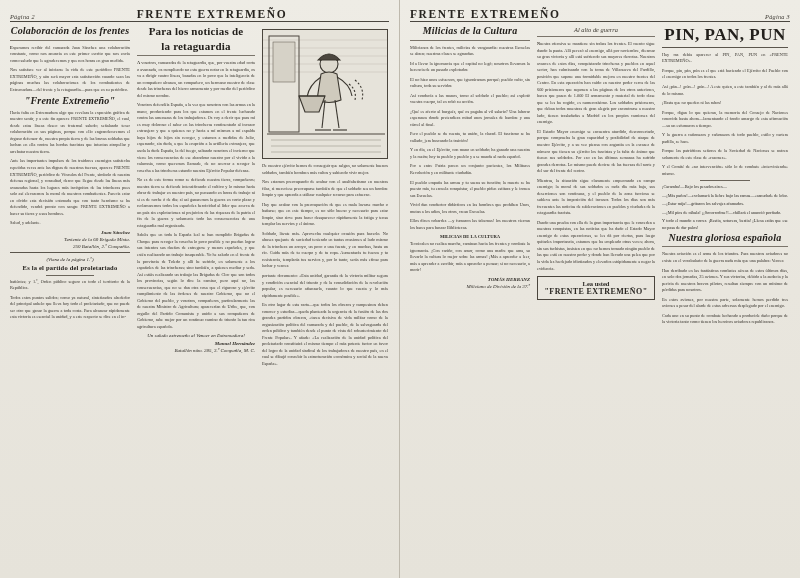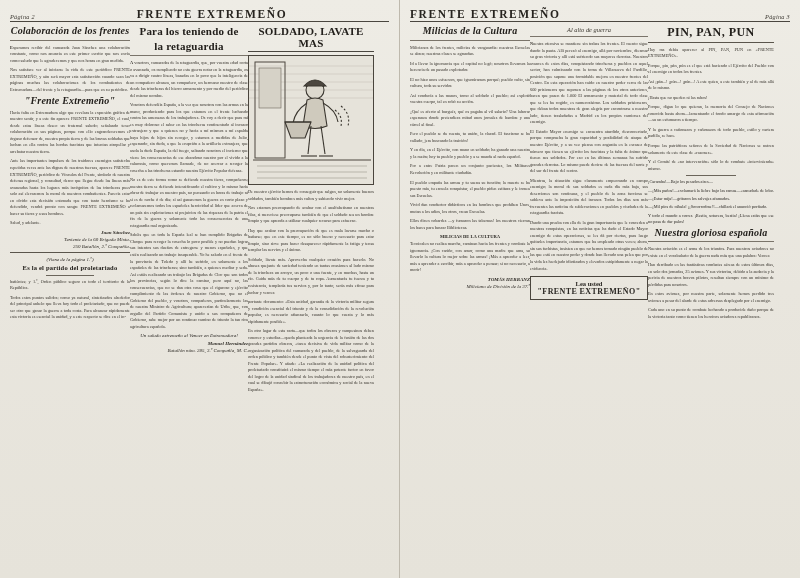--- a/index.html
+++ b/index.html
@@ -28,38 +28,38 @@
     display:flex;align-items:flex-end;justify-content:space-between;
     border-bottom:1.5px solid #4a463f;
     padding-bottom:1px;margin-bottom:4px;
   }
   .folio{font-size:6.2px;letter-spacing:.3px;color:#3a3630;font-style:italic;}
   .mast-title{
     font-family:"Liberation Serif", serif;
     font-size:11.5px;font-weight:bold;letter-spacing:1.6px;
     color:#27241f;
   }
-  .cols{display:flex;}
+  .cols{display:flex;gap:7px;}
   .col{flex:1;min-width:0;}
   .c-w1{width:120px;flex:none;}
   .c-w2{width:118px;flex:none;}
   .c-w3{width:126px;flex:none;}
 
   h2.art{
     font-size:9.5px;line-height:1.05;font-weight:bold;
     text-align:center;margin:0 0 3px 0;color:#23201c;
     letter-spacing:.2px;
   }
   h2.art.big{font-size:11px;}
   h2.art.script{
     font-family:"Liberation Serif", serif;
     font-style:italic;font-weight:bold;font-size:10px;
   }
   h2.art.huge{
-    font-size:12px;letter-spacing:.5px;font-family:Liberation Serif, serif;
+    font-size:17px;letter-spacing:.5px;font-family:Liberation Serif, serif;
   }
   .kicker{
     font-size:6.4px;text-align:center;font-style:italic;
     margin:0 0 1px 0;color:#3b372f;
   }
   .rule{
     border:0;border-top:1px solid #5a554c;margin:3px 0 4px 0;
   }
   .rule.thin{border-top:.5px solid #7a746a;}
   p.body{
@@ -132,35 +132,34 @@
         <p class="sign">250 Batallón, 2.ª Compañía.</p>
         <hr class="rule">
         <p class="centerline">(Viene de la página 1.º)</p>
         <h2 class="art" style="font-size:6.5px">Es la el partido del proletariado</h2>
         <hr class="hr-short">
         <p class="body">batiéntes; y 1.º, Orden público seguro en todo el territorio de la República.</p>
         <p class="body">Todos estos puntos salidos; como ya natural, sintetizados alrededor del principal anhelo que lleva hoy todo el proletariado, que no puede ser otro que ganar la guerra a toda costa. Para alcanzar rápidamente esta victoria es esencial la unidad, y a este respecto se dice en el in-</p>
       </div>
 
       <div class="col c-w2">
-        <h2 class="art big">Para los teniendo de</h2>
+        <h2 class="art big">Para los noticias de</h2>
         <h2 class="art big">la retaguardia</h2>
         <hr class="rule thin">
         <p class="body first">A vosotros, camaradas de la retaguardia, que, por vuestra edad corta o avanzada, os cumpliendo no esta guerra notar en la retaguardia, os va a dirigir cuatro líneas, basadas en lo poco que la inteligencia de un compañero alcanza, un compañero, un hermano nuestro de clase desde las trincheras del hierro armamento y por medio del periódico del mismo nombre.</p>
         <p class="body">Vosotros defendéis España, a la vez que nosotros con las armas en la mano, produciendo para los que estamos en el frente luchando contra las amenazas de los trabajadores. Os voy a decir que para mí es muy doloroso el saber en las trincheras continentado al invasor extranjero y que a quienes no y hacia a mí mismos a mí espalda haya hijos de hijos sin recoger, y estamos a medidas de Julio, esperando, sin duda, a que la erupción a la artillería extranjera, que asola la dude España, la del fuego, saltando nosotros el invierno que viene los consecuencias de ese abandono nuestro por el vivido a la calumnia, como queremos llamarle, de no acercar a recoger la cosecha a las trincheras estando nuestra Ejército Popular defensa.</p>
         <p class="body">No es de este forma como se defiende nuestra tierra, compañeros; nuestra tierra se defiende intensificando el cultivo y lo mismo haría obrar de trabajar en nuestro país, no pensando en horas de trabajo ni si es de noche ó de día; sí así ganaremos la guerra en corto plazo y reclamaremos todos los españoles heroicidad al líder que acerca de un país sin explotaciones ni prejuicios de las riquezas de la patria el fin de la guerra y solamente todo las consecuencias de una retaguardia mal organizada.</p>
         <p class="body">Sabéis que en toda la España leal se han cumplido Brigadas de Choque para recoger la cosecha lo poco posible y no puedan lograr sus intentos sus dueños de entregarse y menos españoles, y que estén realizando un trabajo insuperable. Yo he saludo en el frente de la provincia de Toledo y allí he sufrido, en solamente a los españoles de las trincheras; sino también, a quienes mediar y seda. Así estáis realizando un trabajo las Brigadas de Cloc que son todos los provincias, según lo dice la camino, pero aquí no, las consecuencias, que no se dan otra cosa que el riguroso y ejército cumplimiento de las órdenes de nuestro Gobierno, que no el Gobierno del pueblo, y vosotros, compañeros, particularmente las de nuestra Ministro de Agricultura; aparecerían de Uribe, que, con orgullo del Partido Comunista y unido a sus compañeros de Gobierno, sabe mejor por un continuo camino de triunfo la tan rica agricultura española.</p>
         <p class="centerline">Un saludo extremeño
 al Vencer en Extremadura!</p>
         <p class="sign b">Manuel Hernández</p>
         <p class="sign">Batallón núm. 285, 3.ª Compañía, M. C.</p>
       </div>
 
       <div class="col c-w3">
-        <h2 class="art big headline-underline">SOLDADO, LAVATE MAS</h2>
 
         <div class="cartoon">
           <svg width="126" height="128" viewBox="0 0 126 128">
             <rect x="0" y="0" width="126" height="128" fill="#e6e3da"></rect>
 
             <g stroke="#b9b4a8" stroke-width="0.4">
               <line x1="0" y1="10" x2="126" y2="10"></line>
               <line x1="0" y1="18" x2="126" y2="18"></line>
               <line x1="0" y1="26" x2="126" y2="26"></line>
               <line x1="0" y1="34" x2="126" y2="34"></line>

